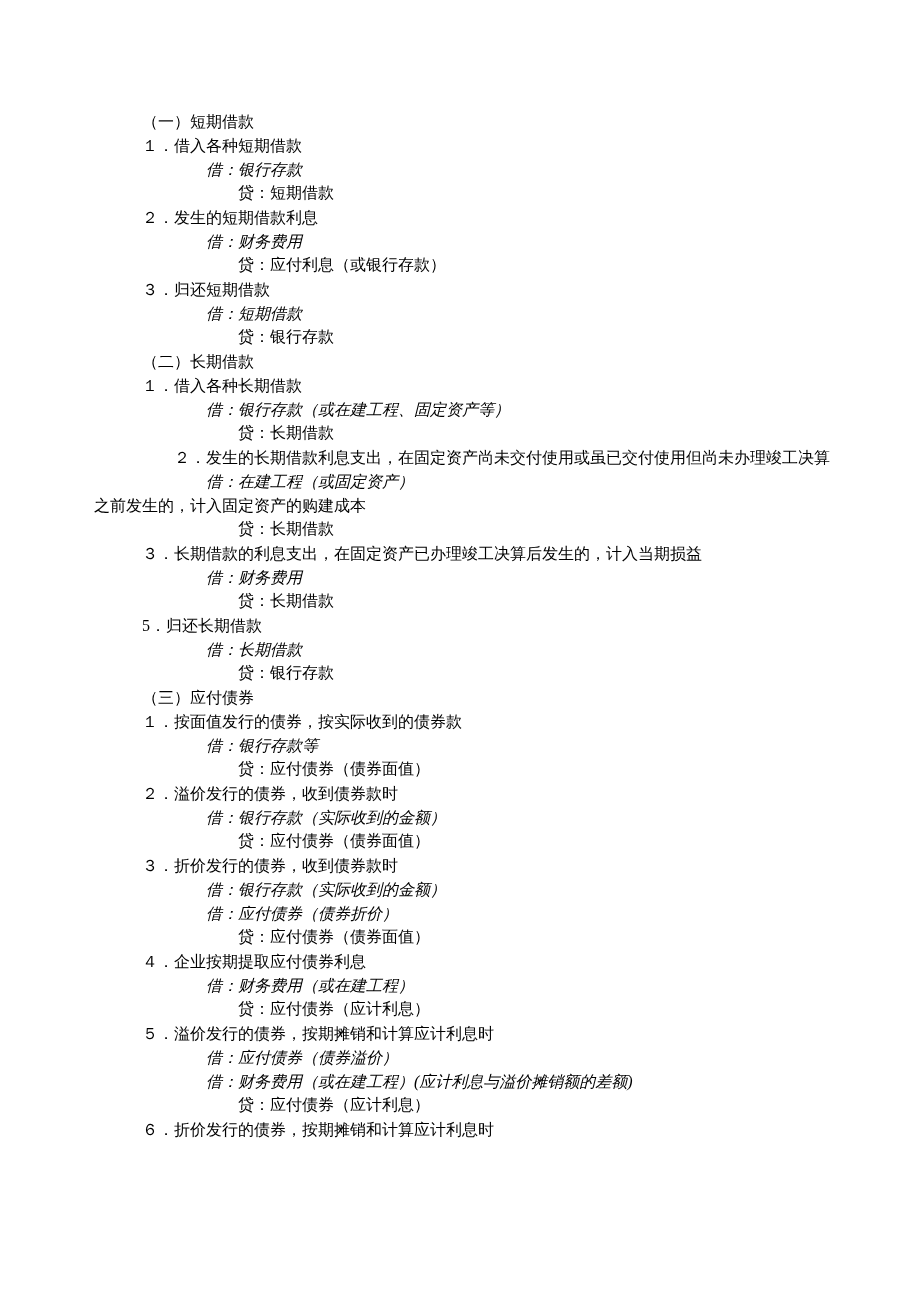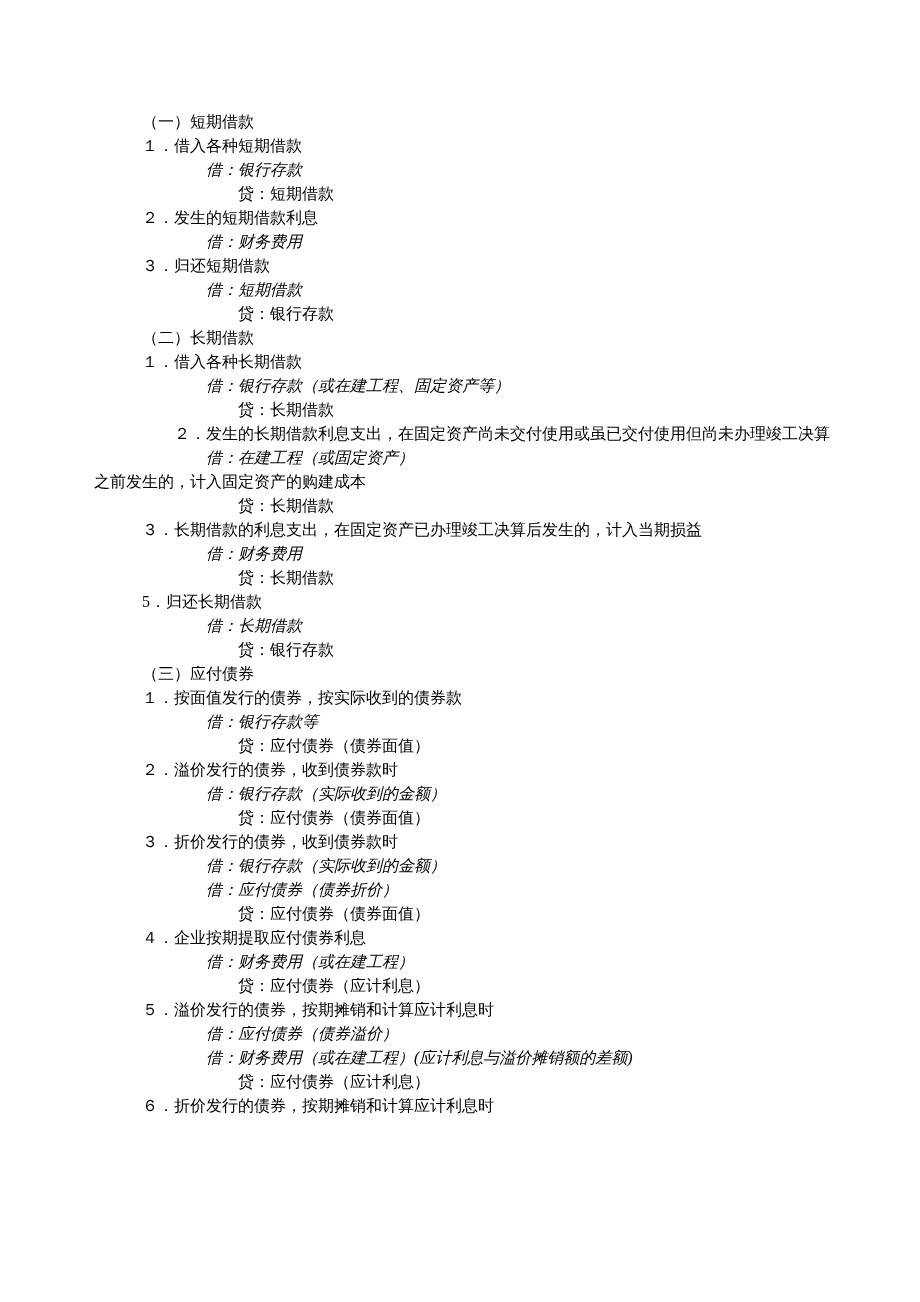--- a/index.html
+++ b/index.html
@@ -14,36 +14,37 @@
     box-sizing: border-box;
     padding: 110px 0 0 0;
     font-family: "SimSun", "Songti SC", serif;
     font-size: 16px;
     color: #000000;
     line-height: 24px;
   }
   .i0 { padding-left: 142px; }
   .i1 { padding-left: 142px; }
   .i2 { padding-left: 206px; font-style: italic; }
-  .i3 { padding-left: 238px; }
+  .i3 { padding-left: 238px; font-family: Liberation Mono, monospace; }
   .iwrap { padding-left: 174px; }
   .iwrap-cont { padding-left: 94px; }
   .line { white-space: pre; }
 </style>
 </head>
 <body>
 
 <div class="page">
 
   <div class="line i0">（一）短期借款</div>
   <div class="line i1">１．借入各种短期借款</div>
   <div class="line i2">借：银行存款</div>
   <div class="line i3">贷：短期借款</div>
   <div class="line i1">２．发生的短期借款利息</div>
   <div class="line i2">借：财务费用</div>
+  <div class="line i3">贷：应付利息（或银行存款）</div>
   <div class="line i1">３．归还短期借款</div>
   <div class="line i2">借：短期借款</div>
   <div class="line i3">贷：银行存款</div>
 
   <div class="line i0">（二）长期借款</div>
   <div class="line i1">１．借入各种长期借款</div>
   <div class="line i2">借：银行存款（或在建工程、固定资产等）</div>
   <div class="line i3">贷：长期借款</div>
   <div class="line iwrap">２．发生的长期借款利息支出，在固定资产尚未交付使用或虽已交付使用但尚未办理竣工决算</div>
   <div class="line i2">借：在建工程（或固定资产）</div>

